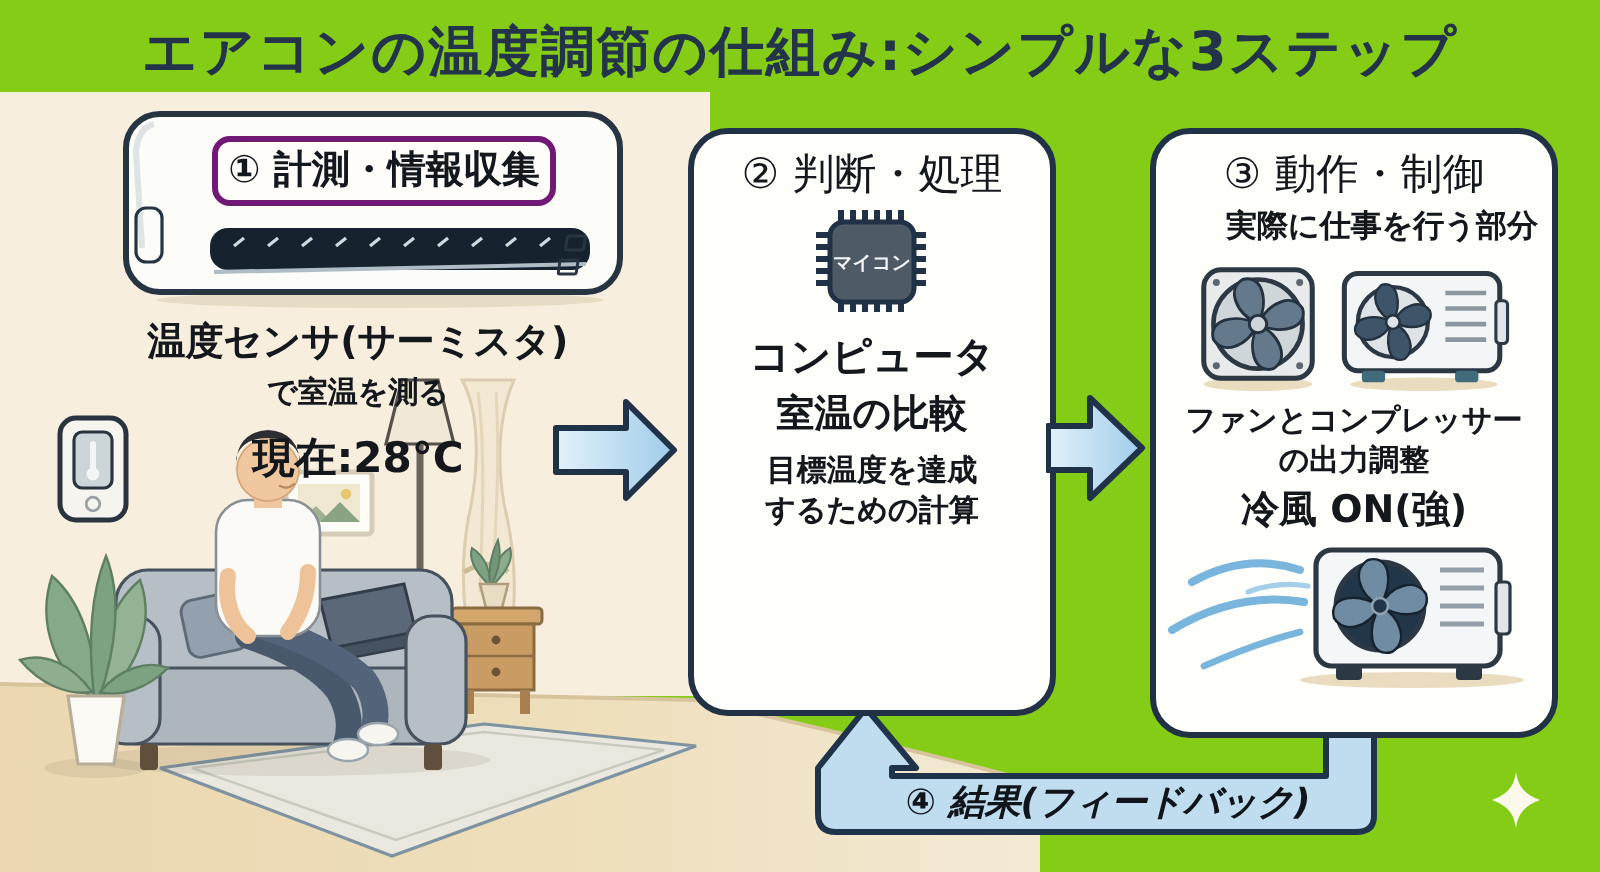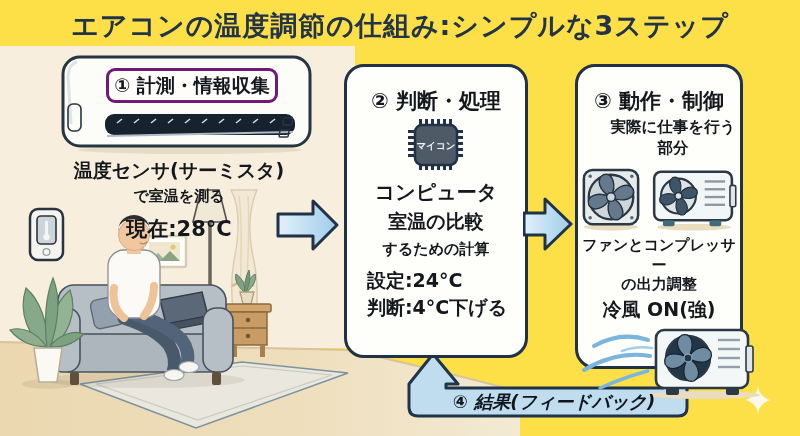--- a/index.html
+++ b/index.html
@@ -1,18 +1,18 @@
 <!DOCTYPE html>
 <html><head>
 <meta charset="utf-8">
 <style>
   * { margin:0; padding:0; box-sizing:border-box; }
   html,body { width:800px; height:436px; }
   body { font-family:"DejaVu Sans","Liberation Sans",sans-serif; background:#efe6d0; }
-  #stage { position:relative; width:800px; height:436px; background:#fde047; overflow:hidden; }
+  #stage { position:relative; width:800px; height:436px; background:#84cc16; overflow:hidden; }
 
   .title { position:absolute; top:8px; left:0; width:800px; text-align:center;
            font-size:27px; font-weight:800; color:#233349; letter-spacing:1px; z-index:5; }
 
   svg.abs { position:absolute; }
   .scene { left:0; top:46px; z-index:1; }
   .ac    { left:55px; top:52px; z-index:2; }
 
   .ac-label { position:absolute; left:106px; top:68px; width:172px; height:35px; z-index:4;
               background:#fefdf9; border:3px solid #701a75; border-radius:9px;
@@ -23,23 +23,23 @@
   .sensor-text .l1 { font-size:19px; }
   .sensor-text .l2 { font-size:15px; margin-top:3px; }
   .sensor-text .cur { font-size:21px; margin-top:9px; }
 
   .arrow1 { left:276px; top:197px; z-index:3; }
   .arrow2 { left:523px; top:195px; z-index:3; }
 
   .card { position:absolute; background:#fefefb; border:3px solid #223246; border-radius:20px;
           z-index:3; text-align:center; color:#14181d; }
   .card2 { left:344px; top:64px; width:184px; height:294px; }
-  .card3 { left:575px; top:64px; width:168px; height:305px; }
-
-  .step-h { font-size:21px; font-weight:700; margin-top:20px; }
+  .card3 { left:575px; top:64px; width:204px; height:305px; }
+
+  .step-h { font-size:21px; font-weight:400; margin-top:6px; }
   .card2 .comp { font-size:20px; font-weight:800; margin-top:1px; }
   .card2 .cmp  { font-size:19px; font-weight:800; line-height:1.22; margin-top:4px; }
   .card2 .calc { font-size:15px; font-weight:800; line-height:1.3; margin-top:7px; }
   .card2 .vals { margin:7px 0 0 20px; text-align:left; font-size:19px; font-weight:800; line-height:1.45; }
 
   .card3 .sub { font-size:15.5px; font-weight:800; margin-top:2px;padding-left:28px; }
   .card3 .icons { display:flex; justify-content:center; align-items:flex-end; gap:8px; margin-top:5px; }
   .card3 .act { font-size:15px; font-weight:800; line-height:1.3; margin-top:4px; }
   .card3 .mode { font-size:19px; font-weight:800; margin-top:2px; }
 
@@ -226,25 +226,22 @@
         <rect x="52" y="38" width="8" height="3"></rect>
       </g>
       <rect x="12" y="9" width="42" height="40" rx="7" fill="#4e5a66" stroke="#223246" stroke-width="2.5"></rect>
       <text x="33" y="32.5" text-anchor="middle" font-size="9.5" font-weight="bold" fill="#f2f4f6">マイコン</text>
     </svg>
     <div class="comp">コンピュータ</div>
     <div class="cmp">
       <div>室温の比較</div>
     </div>
     <div class="calc">
+      <div>目標温度を達成</div>
       <div>するための計算</div>
-    </div>
-    <div class="vals">
-      <div>設定:24°C</div>
-      <div>判断:4°C下げる</div>
     </div>
   </div>
 
   <svg class="abs arrow2" width="52" height="58" viewBox="0 0 52 58">
     <defs>
         <linearGradient id="ag2" x1="0" y1="0" x2="1" y2="0">
       <stop offset="0" stop-color="#e2f1fb"></stop>
           <stop offset="1" stop-color="#a0cce9"></stop>
         </linearGradient>
       </defs>

